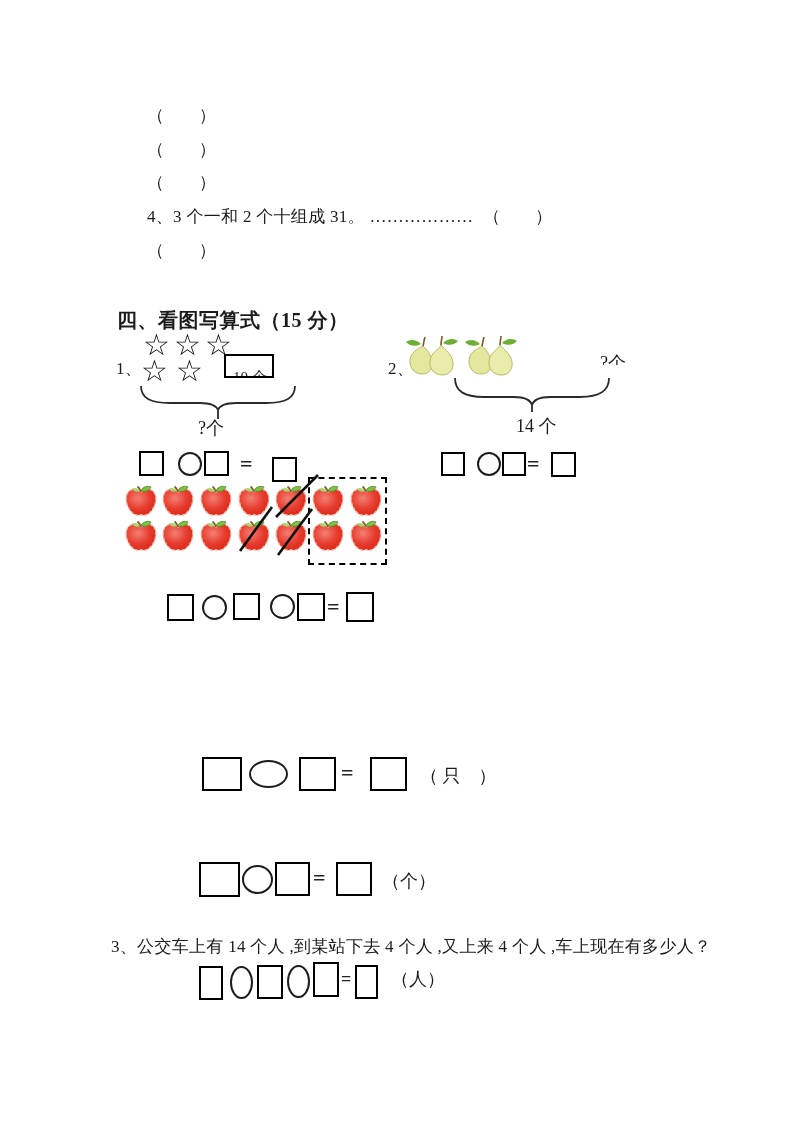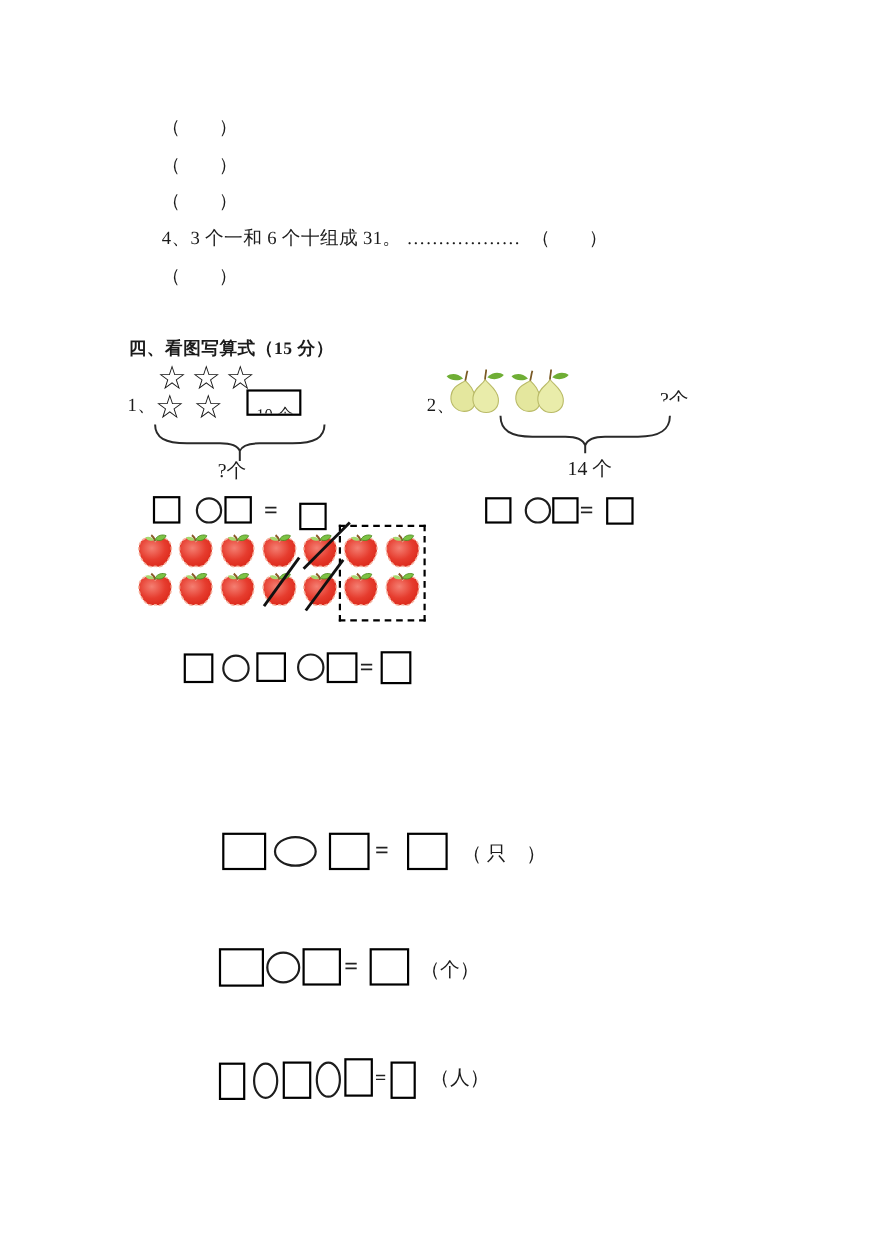--- a/index.html
+++ b/index.html
@@ -3,21 +3,21 @@
 <meta charset="utf-8">
 <style>
   html,body{margin:0;padding:0;background:#888;}
   .page{
     position:relative;width:793px;height:1122px;background:#ffffff;
     margin:0 auto;overflow:hidden;
     font-family:"Liberation Serif","DejaVu Serif",serif;color:#1b1b1b;
   }
   .abs{position:absolute;}
   .txt{font-size:17px;white-space:nowrap;letter-spacing:.3px;}
-  .heading{font-size:16px;font-weight:bold;white-space:nowrap;letter-spacing:.5px;}
+  .heading{font-size:20px;font-weight:bold;white-space:nowrap;letter-spacing:.5px;}
   .judge-line{display:flex;gap:10px;align-items:baseline;}
   .box{position:absolute;border:2px solid #000;background:#fff;box-sizing:border-box;}
   .circ{position:absolute;border:2px solid #1d1d1d;border-radius:50%;background:#fff;box-sizing:border-box;}
   .eq-sign{position:absolute;font-size:22px;font-weight:bold;color:#222;line-height:1;}
   .star{position:absolute;font-size:30px;line-height:28px;font-family:"DejaVu Sans",sans-serif;color:#111;}
   .dashed{position:absolute;border:2px dashed #000;box-sizing:border-box;background:transparent;}
   .clip{overflow:hidden;position:absolute;}
   .unit{position:absolute;font-size:18px;white-space:nowrap;}
   svg{display:block;}
 </style>
@@ -53,21 +53,21 @@
   <div class="abs judge-line txt" style="left:147px;top:104px;">
     <span>（　　）</span>
   </div>
   <div class="abs judge-line txt" style="left:147px;top:138px;">
     <span>（　　）</span>
   </div>
   <div class="abs judge-line txt" style="left:147px;top:171px;">
     <span>（　　）</span>
   </div>
   <div class="abs judge-line txt" style="left:147px;top:205px;">
-    <span>4、3 个一和 6 个十组成 31。 ………………</span>
+    <span>4、3 个一和 2 个十组成 31。 ………………</span>
     <span>（　　）</span>
   </div>
   <div class="abs judge-line txt" style="left:147px;top:239px;">
     <span>（　　）</span>
   </div>
 
   <div class="abs heading" style="left:117px;top:307px;">四、看图写算式（15 分）</div>
 
   <span class="abs txt" style="left:116px;top:357px;">1、</span>
   <span class="star" style="left:143px;top:331px;">☆</span>
@@ -187,20 +187,21 @@
   <div class="box" style="left:370px;top:757px;width:37px;height:34px;"></div>
   <span class="unit" style="left:420px;top:764px;">（ 只　）</span>
 
   <div class="box" style="left:199px;top:862px;width:41px;height:35px;"></div>
   <div class="circ" style="left:242px;top:865px;width:31px;height:29px;"></div>
   <div class="box" style="left:275px;top:862px;width:35px;height:34px;"></div>
   <span class="eq-sign" style="left:313px;top:867px;">=</span>
   <div class="box" style="left:336px;top:862px;width:36px;height:34px;"></div>
   <span class="unit" style="left:382px;top:869px;">（个）</span>
 
+  <div class="abs txt" style="left:111px;top:935px;">3、公交车上有 14 个人 ,到某站下去 4 个人 ,又上来 4 个人 ,车上现在有多少人？</div>
   <div class="box" style="left:199px;top:966px;width:24px;height:34px;"></div>
   <div class="circ" style="left:230px;top:966px;width:23px;height:33px;"></div>
   <div class="box" style="left:257px;top:965px;width:26px;height:34px;"></div>
   <div class="circ" style="left:287px;top:965px;width:23px;height:33px;"></div>
   <div class="box" style="left:313px;top:962px;width:26px;height:35px;"></div>
   <span class="eq-sign" style="left:341px;top:970px;font-size:18px;">=</span>
   <div class="box" style="left:355px;top:965px;width:23px;height:34px;"></div>
   <span class="unit" style="left:391px;top:967px;">（人）</span>
 
 </div>

